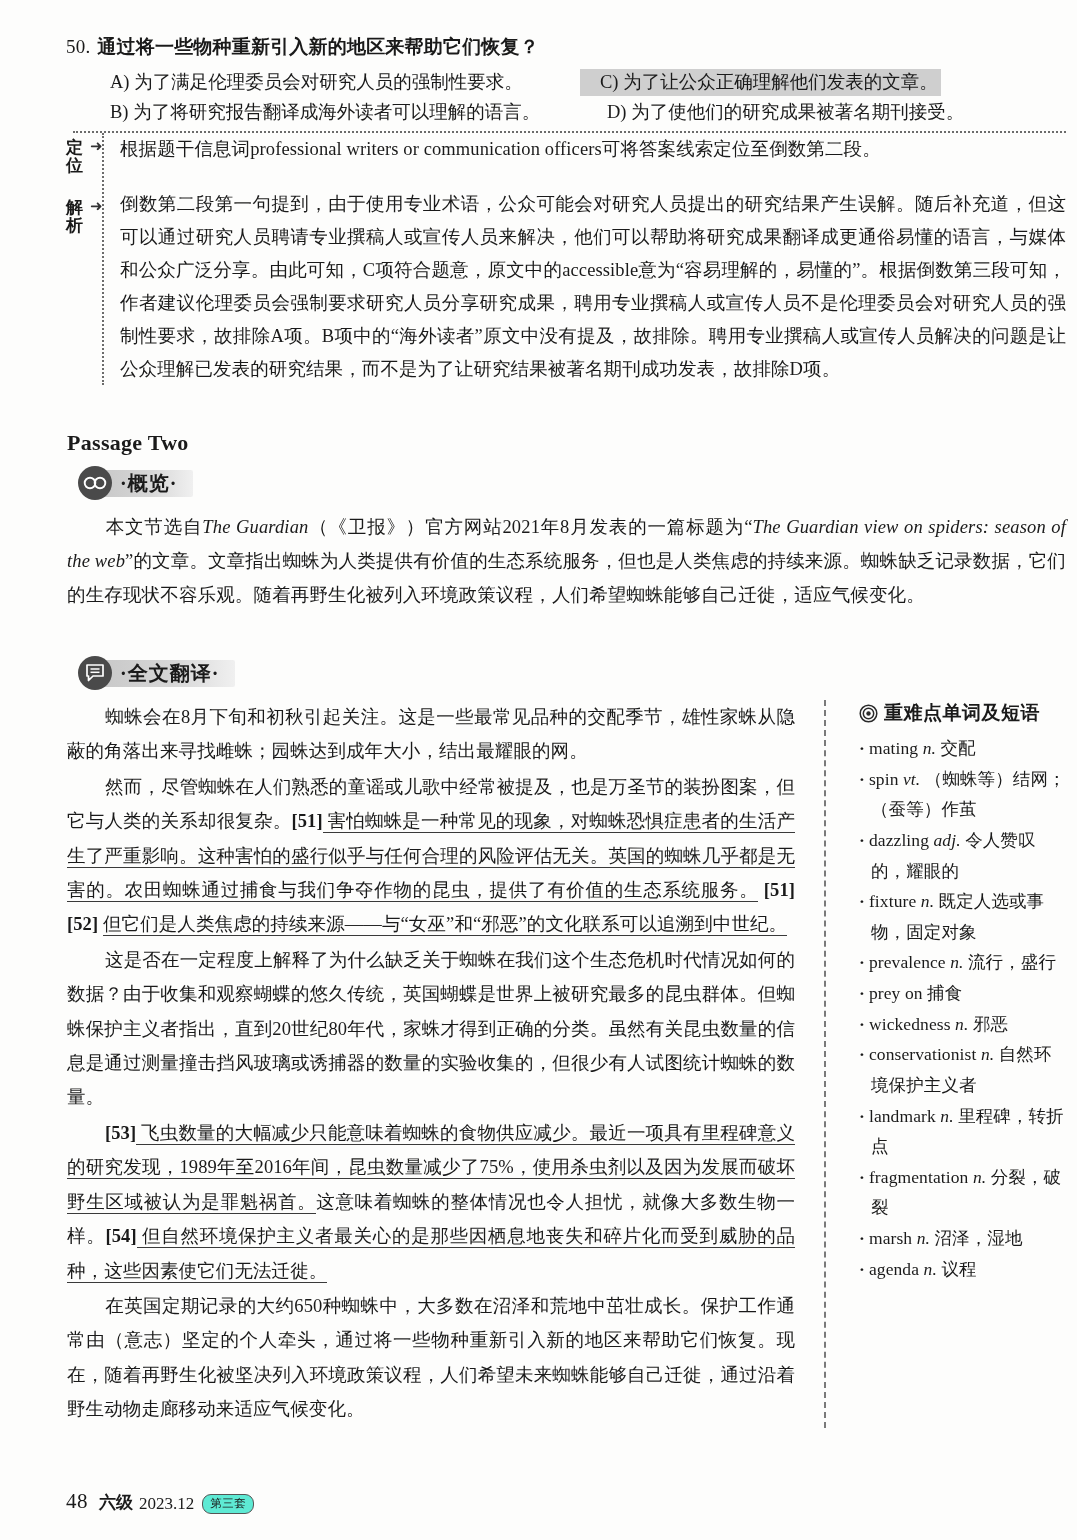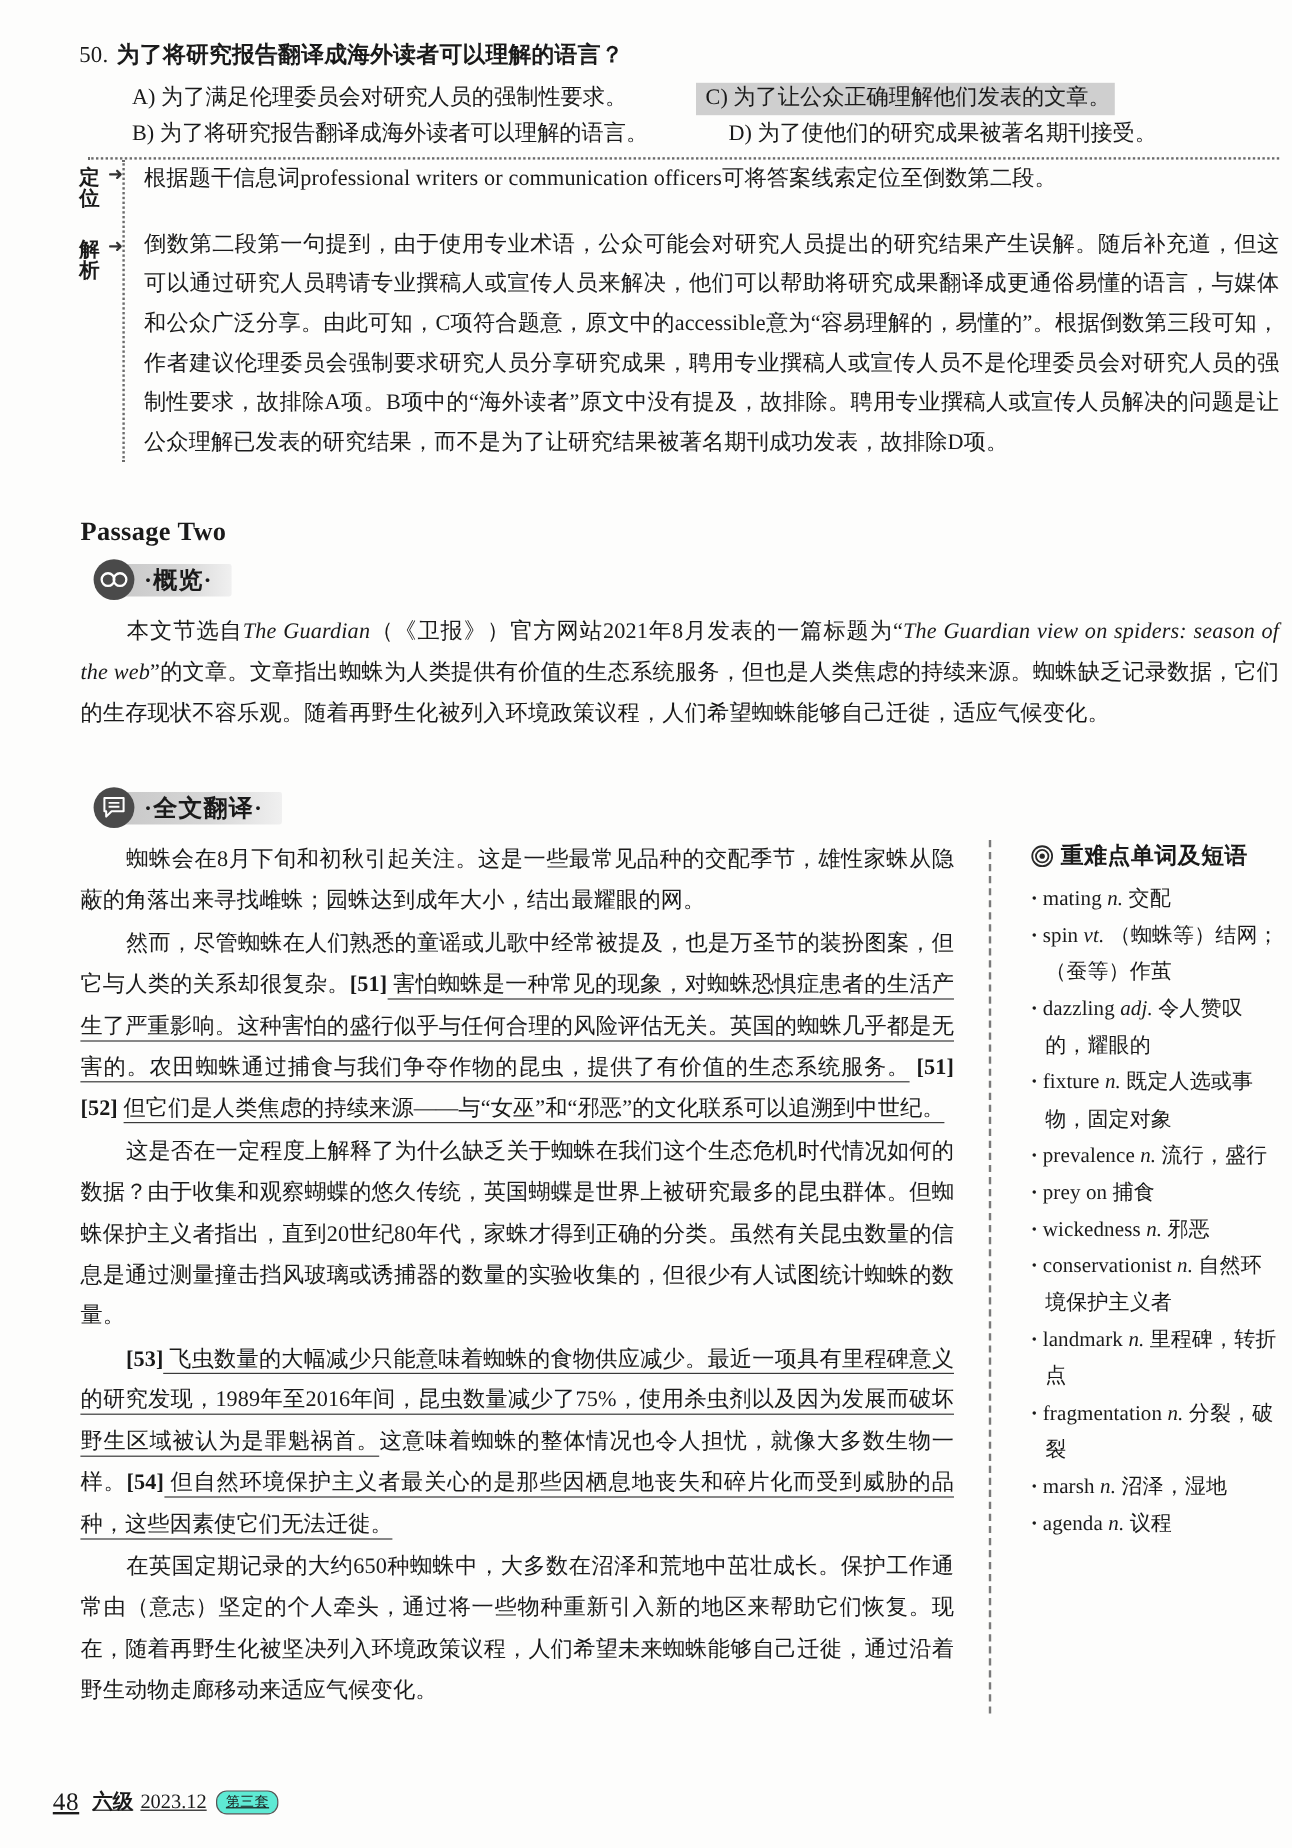--- a/index.html
+++ b/index.html
@@ -57,21 +57,21 @@
   }
   .opt {
     white-space: nowrap;
   }
   .opt-a { flex: 0 0 470px; padding-left: 44px; }
   .opt-b { flex: 0 0 497px; padding-left: 44px; }
   .opt-c { flex: 0 0 auto; padding-left: 0px; }
   .opt-d { flex: 0 0 auto; padding-left: 0px; }
   .opt.highlight {
     background: #cfcfcf;
-    padding-left: 8px;
+    padding-left: 20px;
     padding-right: 3px;
   }
 
   
   .analysis {
     position: absolute;
     left: 66px;
     top: 131px;
     width: 1000px;
   }
@@ -251,26 +251,25 @@
   .vocab-list li::before {
     content: "·";
     margin-right: 4px;
     font-weight: bold;
   }
   .pos { font-style: italic; }
 
   
   .footer {
     position: absolute;
-    left: 44px;
+    left: 66px;
     bottom: 26px;
     display: flex;
-    align-items: center;
+    align-items: flex-end;
     font-size: 17px;
-    text-decoration: underline;
   }
   .footer .pageno {
     font-size: 21px;
     margin-right: 11px;
     letter-spacing: 0.5px;
   }
   .footer .level {
     font-weight: bold;
     font-size: 17px;
     margin-right: 6px;
@@ -286,21 +285,21 @@
   }
 </style>
 </head>
 <body>
 
 <div class="page">
 
   <div class="qblock">
     <div class="qstem">
       <span class="qnum">50.</span>
-      <span class="qtext">为了将研究报告翻译成海外读者可以理解的语言？</span>
+      <span class="qtext">通过将一些物种重新引入新的地区来帮助它们恢复？</span>
     </div>
     <div class="opt-grid">
       <div class="opt-row">
         <div class="opt opt-a">
           <span>A)</span>
           <span>为了满足伦理委员会对研究人员的强制性要求。</span>
         </div>
         <div class="opt opt-c highlight">
           <span>C)</span>
           <span>为了让公众正确理解他们发表的文章。</span>

